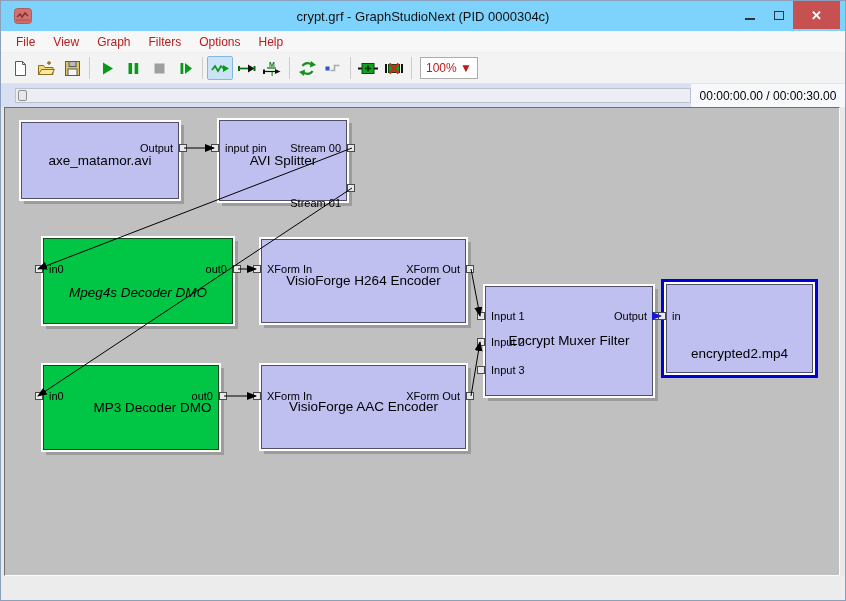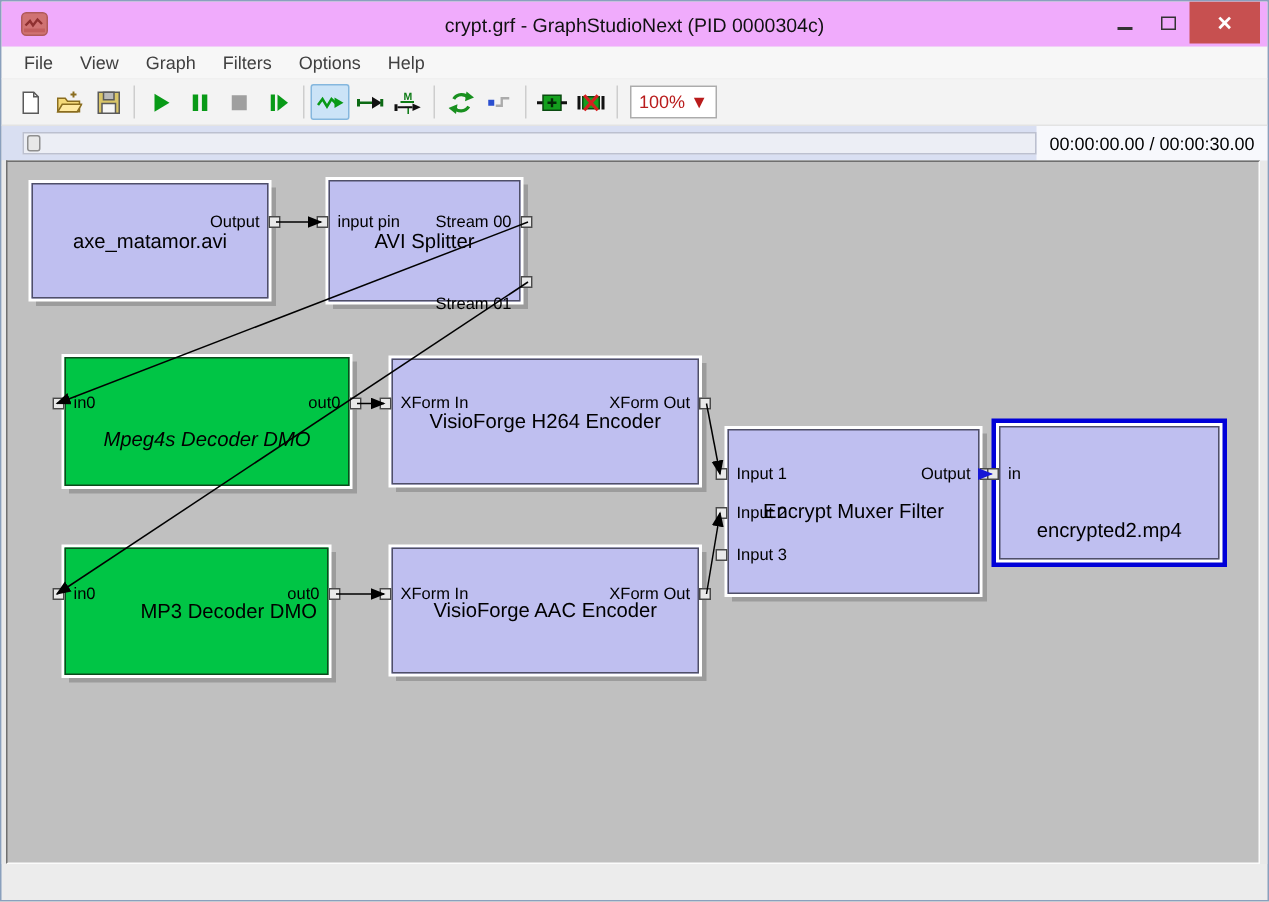--- a/index.html
+++ b/index.html
@@ -1,32 +1,32 @@
 <!DOCTYPE html>
 <html><head>
 <meta charset="utf-8">
 <style>
   html,body{margin:0;padding:0;background:#dcdcdc;font-family:"Liberation Sans",sans-serif;}
   *{box-sizing:border-box;}
   .window{position:relative;width:846px;height:601px;background:#ececec;border:1px solid #8aa0bd;overflow:hidden;}
 
   
-  .titlebar{position:relative;height:30px;background:#f0abfc;display:flex;align-items:center;}
+  .titlebar{position:relative;height:30px;background:#7dd3fc;display:flex;align-items:center;}
   .app-icon{position:absolute;left:13px;top:7px;width:18px;height:16px;}
   .title-text{position:absolute;left:0;right:0;text-align:center;font-size:13px;color:#111;}
   .caption-buttons{position:absolute;right:5px;top:0;height:28px;display:flex;}
   .cap-btn{width:29px;height:28px;display:flex;align-items:center;justify-content:center;}
   .cap-btn.close{width:47px;background:#c75050;}
   .glyph-min{width:10px;height:2px;background:#333;margin-top:8px;}
   .glyph-max{width:10px;height:9px;border:1px solid #333;}
   .glyph-close{color:#fff;font-size:13px;font-weight:bold;line-height:1;}
 
   
   .menubar{height:22px;background:#f7f7f7;display:flex;align-items:center;padding-left:6px;border-bottom:1px solid #f0f0f0;}
-  .menu-item{font-size:12px;color:#404040;padding:2px 9px;}
+  .menu-item{font-size:12px;color:#b91c1c;padding:2px 9px;}
 
   
   .toolbar{height:31px;background:#f3f3f3;display:flex;align-items:center;padding-left:6px;border-bottom:1px solid #e3e3e3;}
   .tb-btn{width:26px;height:24px;display:flex;align-items:center;justify-content:center;border:1px solid transparent;border-radius:2px;}
   .tb-btn.active{background:#cbe3f7;border-color:#85b7de;}
   .tb-sep{width:1px;height:22px;background:#cdcdcd;margin:0 4px;}
   .zoom-box{width:58px;height:22px;background:#fff;border:1px solid #abaa b3;border:1px solid #acacac;display:flex;align-items:center;justify-content:space-between;padding:0 5px;margin-left:4px;}
   .zoom-box span{font-size:12px;color:#b91c1c;}
   .zoom-caret{font-size:9px;color:#666;}
 

